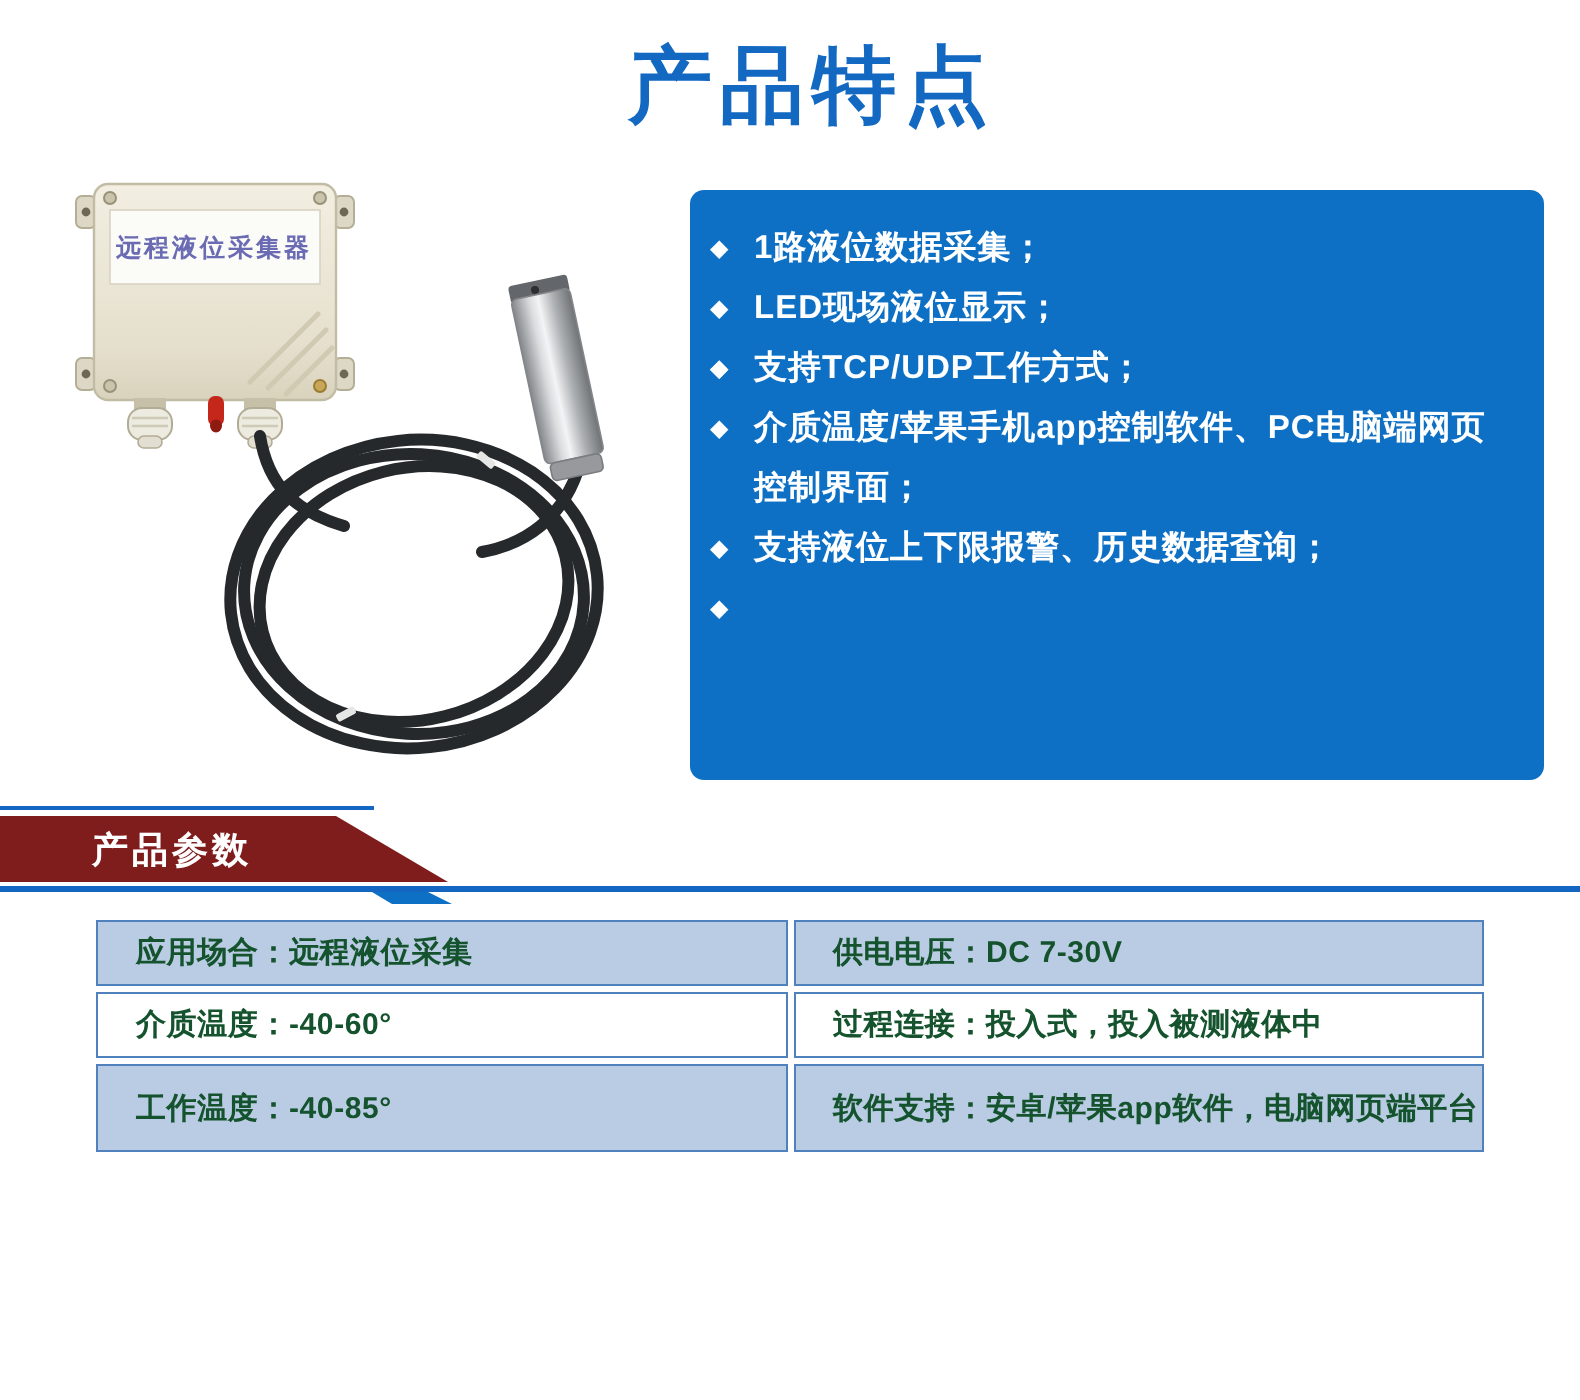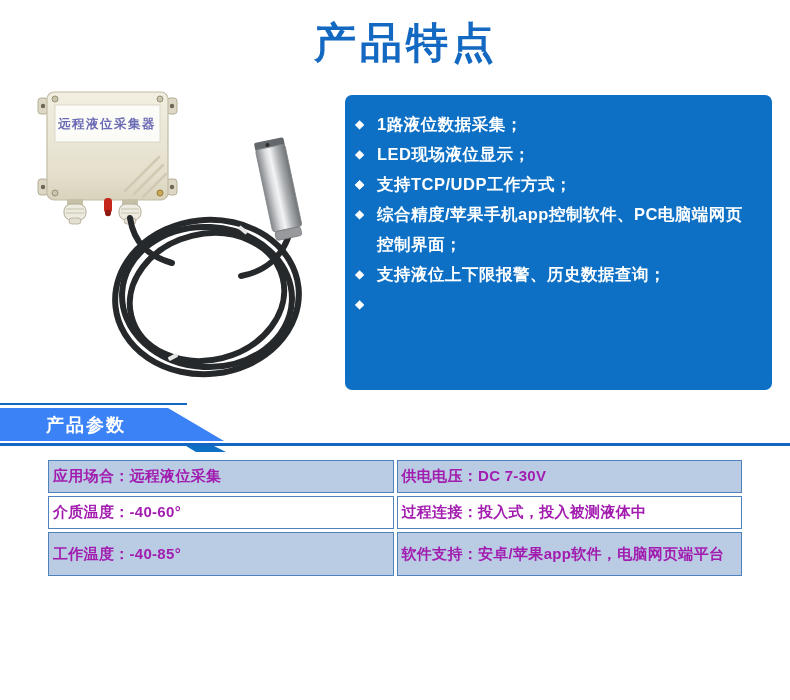--- a/index.html
+++ b/index.html
@@ -31,21 +31,21 @@
   }
   .features-list .bullet{
     position:absolute;left:2px;top:0;font-size:12px;line-height:30px;
   }
   
   .params-topline{
     position:absolute;left:0;top:403px;width:187px;height:2px;background:#1366c2;
   }
   .params-banner{
     position:absolute;left:0;top:408px;width:224px;height:33px;
-    background:#3b82f6;
+    background:#7f1d1d;
     clip-path:polygon(0 0,75% 0,100% 100%,0 100%);
     box-sizing:border-box;display:flex;align-items:center;
     padding-left:46px;
     color:#ffffff;font-size:18px;font-weight:bold;letter-spacing:2px;
   }
   .params-divider{
     position:absolute;left:0;top:443px;width:790px;height:3px;background:#1366c2;
   }
   .params-fold{
     position:absolute;left:186px;top:446px;width:40px;height:6px;background:#0d70c4;
@@ -53,22 +53,22 @@
   }
   
   .params-table{
     position:absolute;left:45px;top:457px;width:700px;
     border-collapse:separate;border-spacing:3px;
     table-layout:fixed;
   }
   .params-table td{
     width:50%;height:31px;
     border:1.5px solid #4f81bd;
-    font-size:15px;font-weight:bold;color:#a21caf;
-    padding:0 4px 0 4px;
+    font-size:15px;font-weight:bold;color:#14532d;
+    padding:0 4px 0 19px;
     letter-spacing:0.3px;
     white-space:nowrap;overflow:hidden;
   }
   .params-table tr:nth-child(odd) td{background:#b9cce4;}
   .params-table tr:nth-child(even) td{background:#ffffff;}
   .params-table tr:last-child td{height:42px;}
 </style>
 </head>
 <body>
 
@@ -176,21 +176,21 @@
     </li>
     <li>
       <span class="bullet">◆</span>
     </li>
     <li>
       <span class="bullet">◆</span>
       <span>支持TCP/UDP工作方式；</span>
     </li>
     <li>
       <span class="bullet">◆</span>
-      <span>综合精度/苹果手机app控制软件、PC电脑端网页控制界面；</span>
+      <span>介质温度/苹果手机app控制软件、PC电脑端网页控制界面；</span>
     </li>
     <li>
       <span class="bullet">◆</span>
       <span>支持液位上下限报警、历史数据查询；</span>
     </li>
     <li>
       <span class="bullet">◆</span>
     </li>
   </ul>
 </div>

